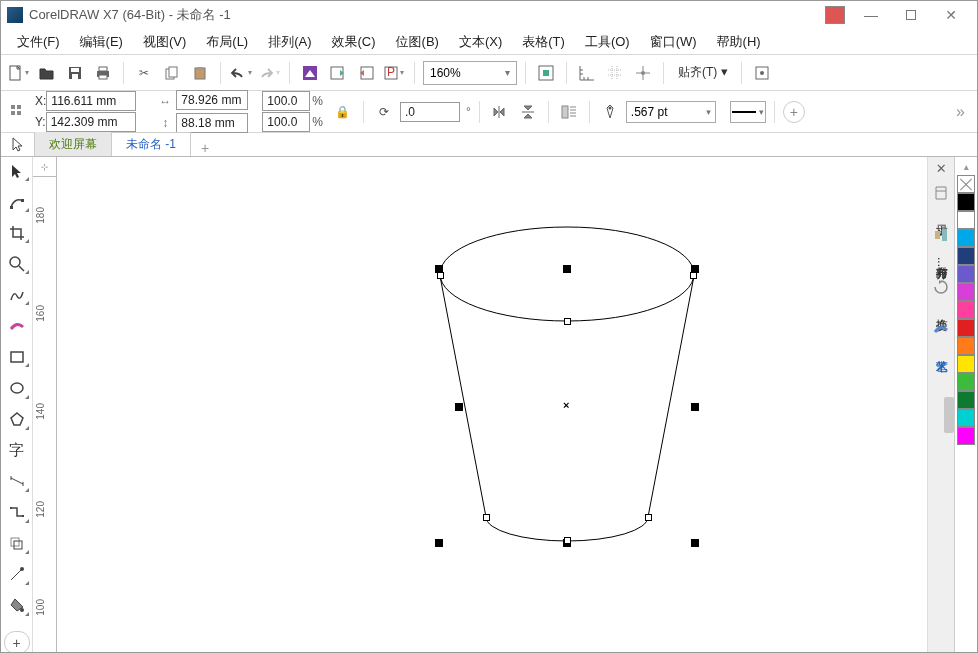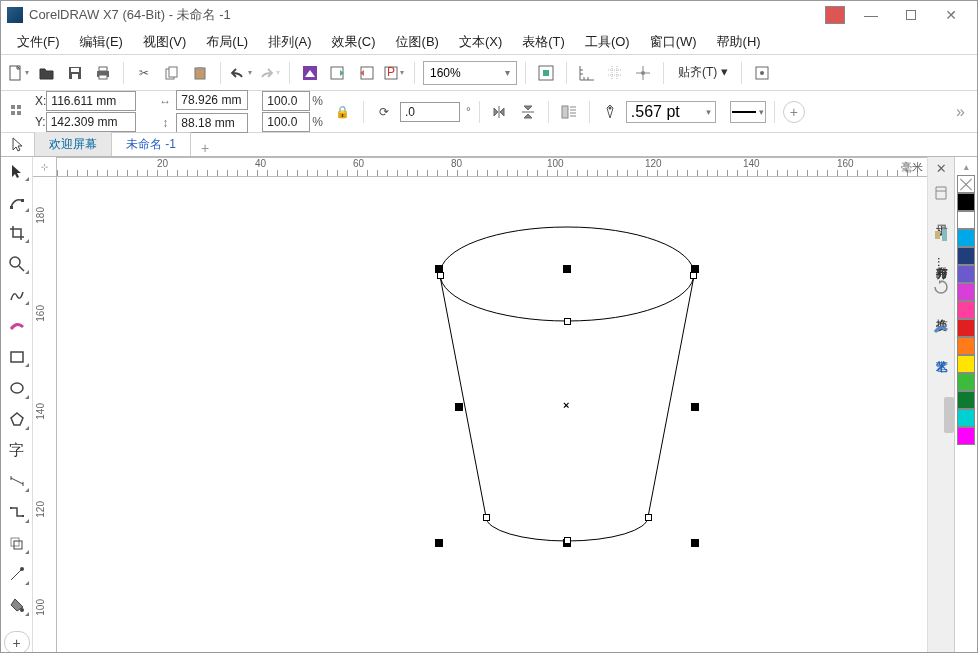--- a/index.html
+++ b/index.html
@@ -26,32 +26,32 @@
 .lbl{font-size:12px;color:#333;margin-left:2px}
 .inp{height:20px;border:1px solid #999;background:#fff;padding:0 4px;font-size:12px;color:#222;display:flex;align-items:center}
 .inp.w90{width:90px}
 .inp.w72{width:72px}
 .inp.w50{width:48px}
 .inp.w60{width:60px}
 .stack{display:flex;flex-direction:column;gap:1px}
 .pct{color:#555;font-size:12px;margin-left:2px}
 .rot{width:66px}
 .outline-sel{width:90px;height:22px;border:1px solid #aaa;display:flex;align-items:center;padding:0 4px}
-.outline-sel .val{flex:1;font-size:16px}
+.outline-sel .val{flex:1;font-size:12px}
 .outline-sel::after{content:"▾";font-size:9px;color:#777}
 .linesty{width:36px;height:22px;border:1px solid #aaa;display:flex;align-items:center;justify-content:center}
 .linesty .ln{width:24px;height:2px;background:#000}
 .linesty::after{content:"▾";font-size:9px;color:#777;margin-left:3px}
 .plus{width:22px;height:22px;border:1px solid #ccc;border-radius:11px;display:flex;align-items:center;justify-content:center;color:#888;font-size:14px}
 .chev{color:#999;font-size:16px;margin-left:auto;margin-right:6px}
 .tabbar{height:24px;background:#fff;display:flex;align-items:flex-end;border-bottom:1px solid #b8b8b8}
 .pick-arrow{width:34px;height:24px;display:flex;align-items:center;justify-content:center;border-right:1px solid #ccc}
 .doctab{height:24px;padding:0 14px;display:flex;align-items:center;font-size:12px;color:#444;border-right:1px solid #ccc;background:#e8e8e8}
 .doctab.active{color:#2962c4;background:#fff;border-top:1px solid #ccc}
-.doctab.inactive{color:#0369a1}
+.doctab.inactive{color:#4d7c0f}
 .addtab{width:28px;text-align:center;color:#999;font-size:14px}
 .workarea{display:flex;height:calc(653px - 28px - 26px - 36px - 42px - 24px);position:relative}
 .toolbox{width:32px;background:#fff;border-right:1px solid #ddd;display:flex;flex-direction:column;align-items:center;padding-top:2px;gap:8px}
 .tool{width:26px;height:24px;display:flex;align-items:center;justify-content:center;color:#555;position:relative}
 .tool .tri{position:absolute;right:1px;bottom:1px;width:0;height:0;border-left:4px solid transparent;border-bottom:4px solid #777}
 .canvas-wrap{flex:1;position:relative;background:#fff;overflow:hidden}
 .ruler-h{position:absolute;top:0;left:24px;right:0;height:20px;background:#fff;border-bottom:1px solid #bbb;border-top:1px solid #bbb}
 .ruler-h .ticks{height:100%;background-image:repeating-linear-gradient(to right,#999 0,#999 1px,transparent 1px,transparent 10px);background-position:0 12px;background-size:10px 8px;background-repeat:repeat-x;position:relative}
 .ruler-h .num{position:absolute;top:0;font-size:10px;color:#666}
 .ruler-h .unit{position:absolute;right:4px;top:2px;font-size:11px;color:#666}
@@ -428,33 +428,20 @@
           <path d="M6 2 L14 10 L8 14 L2 8 Z" fill="#888" stroke="#444"></path>
           <circle cx="13" cy="13" r="2" fill="#444"></circle>
         </svg>
         <span class="tri"></span>
       </div>
     <div class="tool plus" style="margin-top:6px">+</div>
   </div>
 
   <div class="canvas-wrap">
     <div class="ruler-corner">⊹</div>
-    <div class="ruler-h">
-      <div class="ticks">
-        <span class="num" style="left:100px">20</span>
-        <span class="num" style="left:198px">40</span>
-        <span class="num" style="left:296px">60</span>
-        <span class="num" style="left:394px">80</span>
-        <span class="num" style="left:490px">100</span>
-        <span class="num" style="left:588px">120</span>
-        <span class="num" style="left:686px">140</span>
-        <span class="num" style="left:780px">160</span>
-        <span class="unit">毫米</span>
-      </div>
-    </div>
     <div class="ruler-v">
       <span class="num" style="top:30px">180</span>
       <span class="num" style="top:128px">160</span>
       <span class="num" style="top:226px">140</span>
       <span class="num" style="top:324px">120</span>
       <span class="num" style="top:422px">100</span>
     </div>
     <div class="canvas">
       <svg class="drawing">
 

